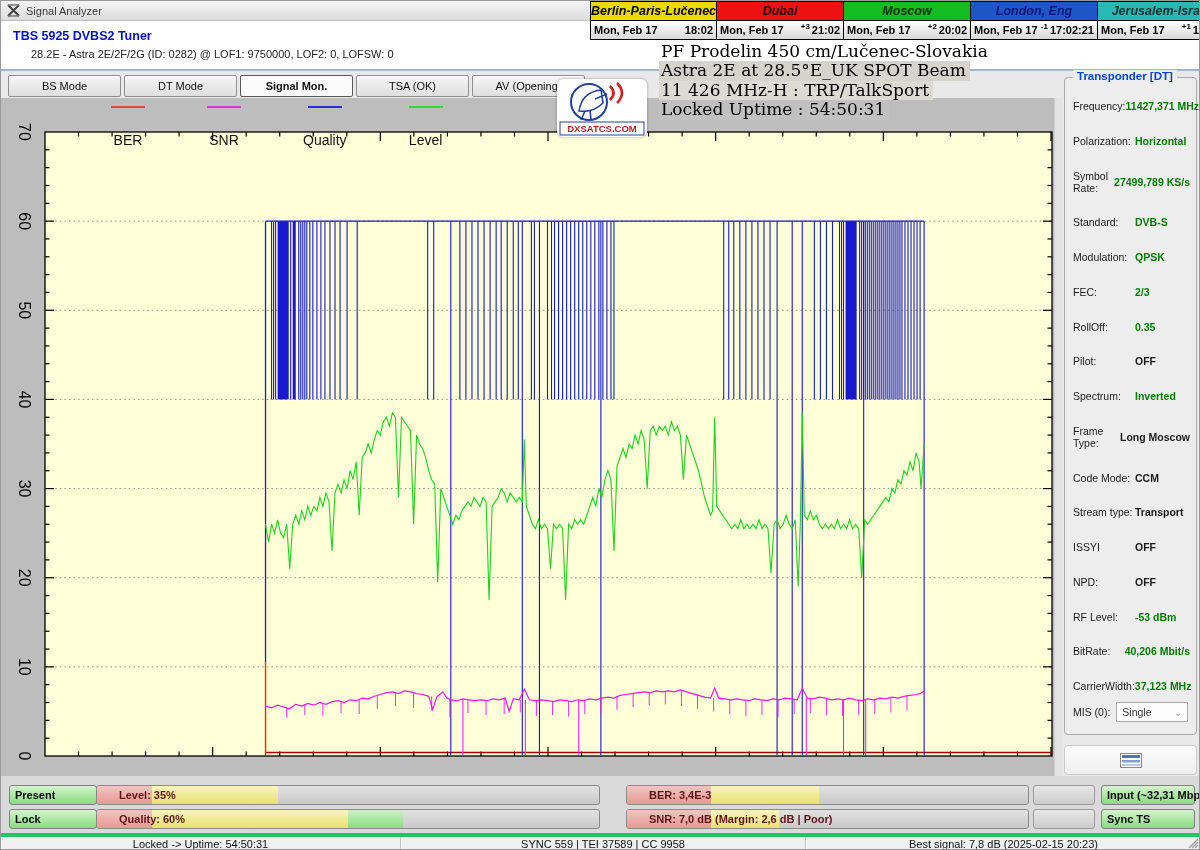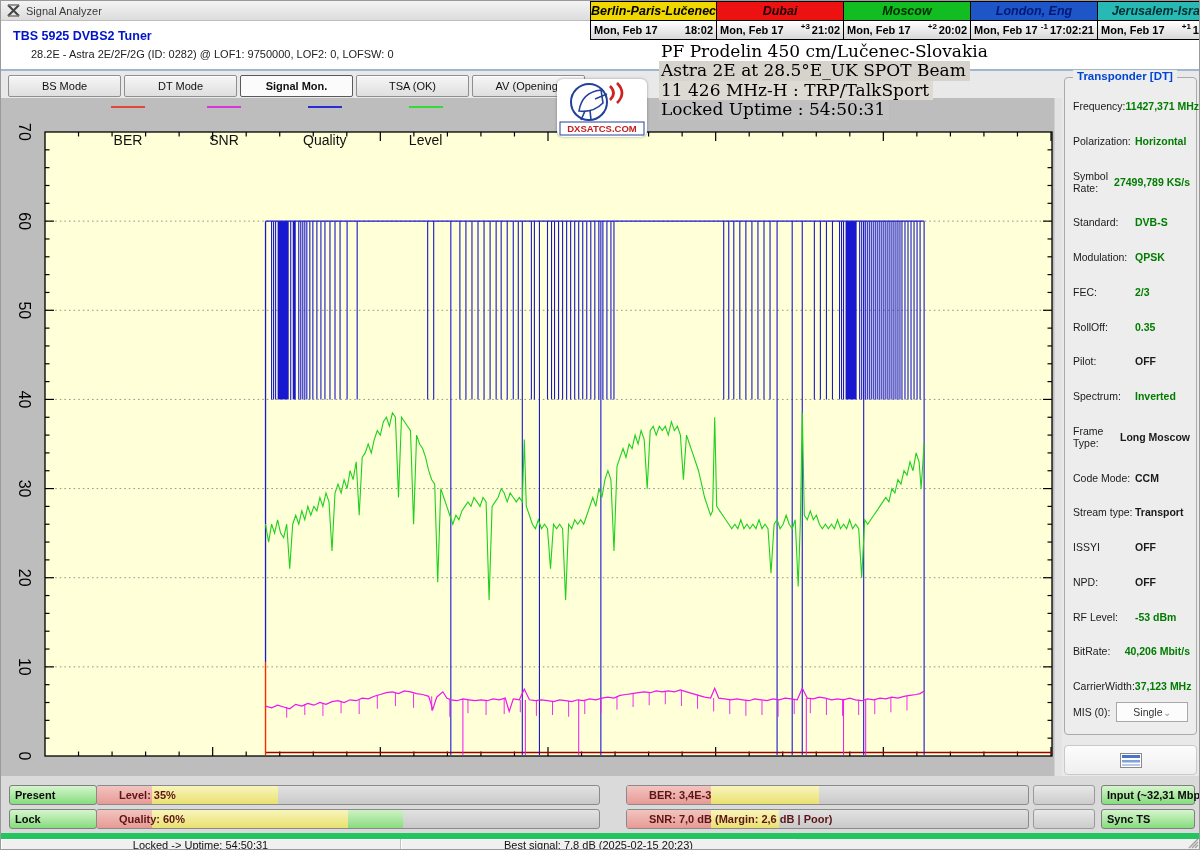--- a/index.html
+++ b/index.html
@@ -53,41 +53,41 @@
   .tpanel { position:absolute; left:1063px; top:76px; width:133px; height:658px;
     border:1px solid #ABABAB; border-radius:4px; background:#EDEDED; }
   .tpanel-title { position:absolute; left:8px; top:-8px; background:#EDEDED; padding:0 4px; font-size:11.5px; font-weight:bold; color:#0046D5; }
   .tp-rows { position:absolute; left:0; top:14px; width:100%; height:600px; display:flex; flex-direction:column; justify-content:space-between; padding:8px 6px 0 8px; }
   .tp-row { display:flex; align-items:center; font-size:10.5px; }
   .tp-label { width:62px; color:#1a1a1a; }
   .tp-value { font-weight:bold; color:#1a1a1a; white-space:nowrap; }
   .tp-value.green { color:#007C00; }
   .mis-row { position:absolute; left:8px; bottom:12px; width:118px; display:flex; align-items:center; font-size:10.5px; }
   .mis-select { margin-left:6px; width:72px; height:20px; background:#FCFCFC; border:1px solid #A8A8A8;
-    display:flex; align-items:center; justify-content:space-between; padding:0 16px; color:#333; }
+    display:flex; align-items:center; justify-content:space-between; padding:0 5px; color:#333; }
   .mis-caret { color:#999; font-size:10px; }
 
   .stripe-btn { position:absolute; left:1063px; top:744px; width:133px; height:30px; background:linear-gradient(#FDFDFD,#EFEFEF);
     border:1px solid #C9C9C9; border-radius:4px; display:flex; align-items:center; justify-content:center; }
 
   
   .bars-area { position:absolute; left:0; top:775px; width:1200px; height:57px; background:#DADADA; }
   .pbar { position:absolute; height:20px; border:1px solid #8A8A8A; border-radius:3px; overflow:hidden;
     background:linear-gradient(#E2E2E2,#C9C9C9); }
   .pbar .seg { position:absolute; top:0; height:100%; }
   .seg.pink { background:linear-gradient(#F2C4C0,#E79A94); }
   .seg.yellow { background:linear-gradient(#F9F5BC,#E9E170); }
   .seg.green { background:linear-gradient(#CDF2C4,#8ADC80); }
   .pbar .ptext { position:absolute; left:5px; top:0; line-height:18px; font-size:11px; font-weight:bold; color:#5E1414; white-space:nowrap;margin-left:17px; }
   .gbar { position:absolute; height:20px; border:1px solid #7F7F7F; border-radius:3px;
     background:linear-gradient(#D6F5CE,#86DC7E); font-size:11px; font-weight:bold; color:#0a0a0a; line-height:18px; padding-left:5px; white-space:nowrap; }
   .fbar { position:absolute; height:20px; border:1px solid #9a9a9a; border-radius:3px; background:linear-gradient(#E8E8E8,#CCCCCC); }
 
   
-  .statusbar { position:absolute; left:0; top:832px; width:1200px; height:18px; background:#F0F0F0; border-top:6px solid #22c55e; display:flex; }
+  .statusbar { position:absolute; left:0; top:832px; width:1200px; height:18px; background:#F0F0F0; border-top:4px solid #22c55e; display:flex; }
   .sb-sec { border-right:1px solid #c2c2c2; box-shadow:inset 1px 1px 0 #fff; display:flex; align-items:center; justify-content:center;
     font-size:11px; color:#111; white-space:nowrap; }
   .sb-grip { position:absolute; right:2px; bottom:2px; }
 
   
   .logo-card { position:absolute; left:556px; top:78px; width:90px; height:58px; background:#fff; border-radius:6px;
     box-shadow:0 0 3px rgba(0,0,0,.35); z-index:26; }
 </style>
 </head>
 <body>
@@ -624,19 +624,20 @@
       <div class="seg pink" style="left: 0%; width: 21%;"></div>
         <div class="seg yellow" style="left: 21%; width: 17%;"></div>
         <span class="ptext">SNR: 7,0 dB (Margin: 2,6 dB | Poor)</span>
       </div>
     <div class="fbar" style="left:1032px;top:33px;width:62px"></div>
     <div class="gbar" style="left:1100px;top:33px;width:94px">Sync TS</div>
   </div>
 
   <div class="statusbar">
     <div class="sb-sec" style="width:400px">Locked -&gt; Uptime: 54:50:31</div>
+    <div class="sb-sec" style="width:405px">SYNC 559 | TEI 37589 | CC 9958</div>
     <div class="sb-sec" style="width:395px;border-right:none">Best signal: 7,8 dB (2025-02-15 20:23)</div>
     <svg class="sb-grip" width="12" height="12" viewBox="0 0 12 12">
       <path d="M2,11 L11,2 M5,11 L11,5 M8,11 L11,8" stroke="#a0a0a0" stroke-width="1.4"></path>
     </svg>
   </div>
 
 </div>
 
 </body></html>

